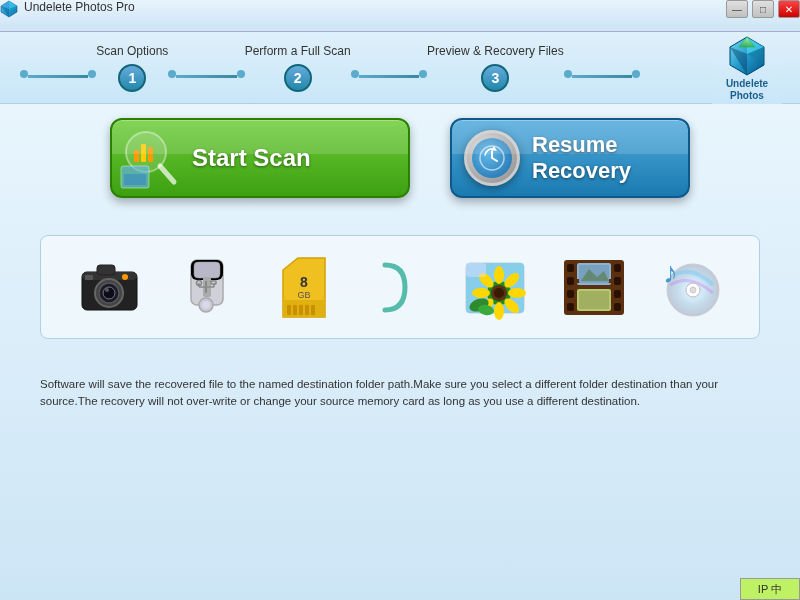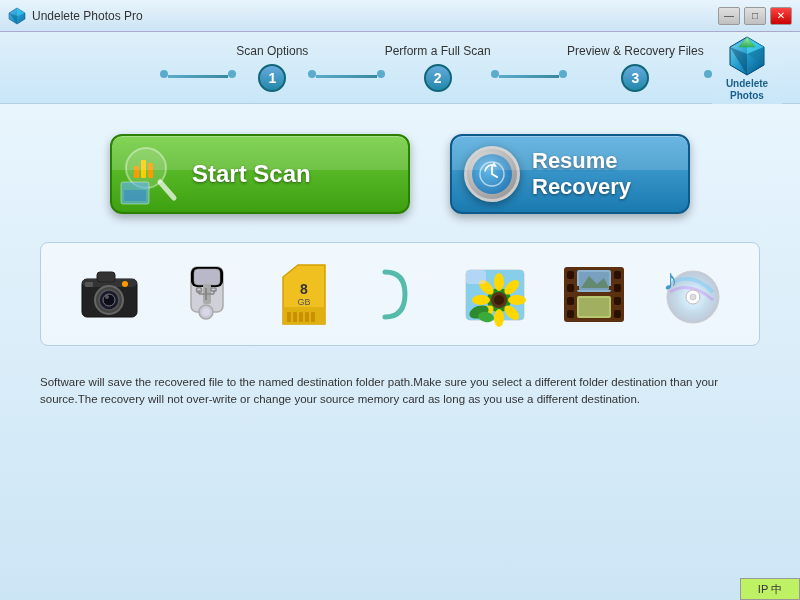--- a/index.html
+++ b/index.html
@@ -10,22 +10,21 @@
       background: #d6eaf8;
       overflow: hidden;
       position: relative;
     }
 
     
     .titlebar {
       background: linear-gradient(to bottom, #e8f4fc, #cce4f5);
       height: 32px;
       display: flex;
-      align-items: center;
-      padding: 0 8px;
+      padding: 0 0;
       border-bottom: 1px solid #aac;
       position: relative;
     }
     .titlebar-icon {
       width: 18px;
       height: 18px;
       margin-right: 6px;
     }
     .titlebar-title {
       font-size: 12px;
@@ -53,21 +52,21 @@
       background: linear-gradient(to bottom, #f44, #c00);
       color: white;
     }
 
     
     .stepbar {
       background: linear-gradient(to bottom, #dff0fa, #c8e6f8);
       height: 72px;
       display: flex;
       align-items: center;
-      justify-content: flex-end;
+      justify-content: flex-start;
       padding: 0 20px;
       border-bottom: 1px solid #b0cfe0;
       position: relative;
     }
 
     
     .logo-area {
       position: absolute;
       right: 18px;
       top: 32px;
@@ -88,24 +87,24 @@
       color: #1a5f8c;
       text-align: center;
       line-height: 1.2;
       font-weight: bold;
     }
 
     
     .main-content {
       background: linear-gradient(to bottom, #e8f5fd, #cce5f5);
       height: calc(600px - 32px - 72px);
-      padding: 30px 40px 20px;
+      padding: 14px 40px 20px;
       display: flex;
       flex-direction: column;
-      gap: 28px;
+      gap: 37px;
     }
 
     
     .buttons-row {
       display: flex;
       gap: 40px;
       justify-content: center;
       align-items: center;
     }
 

